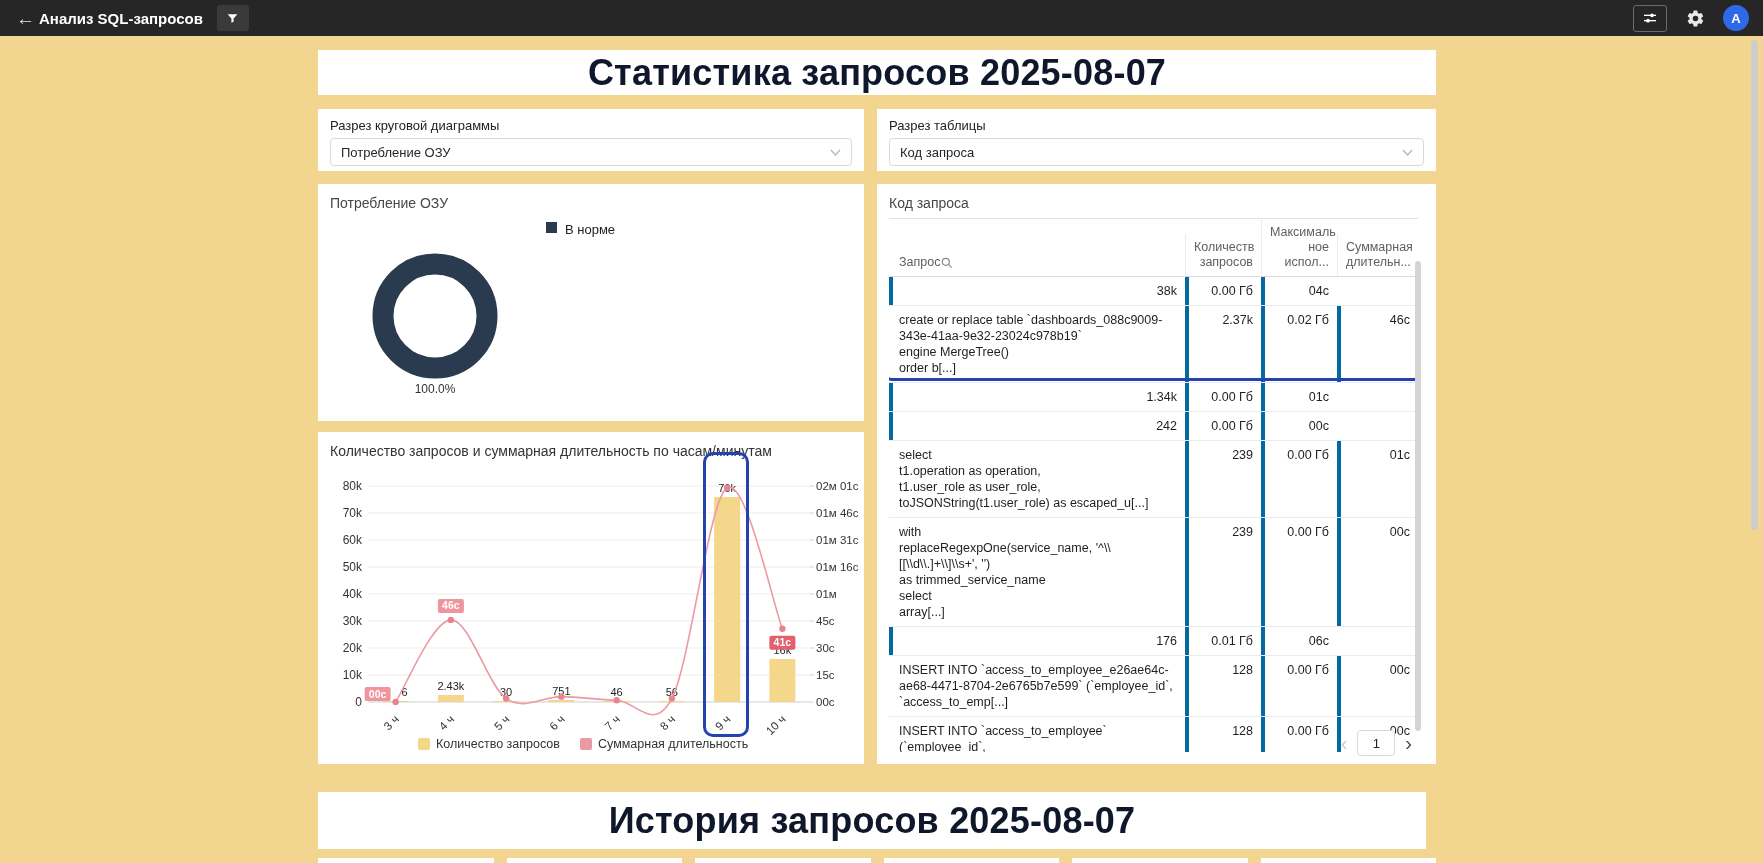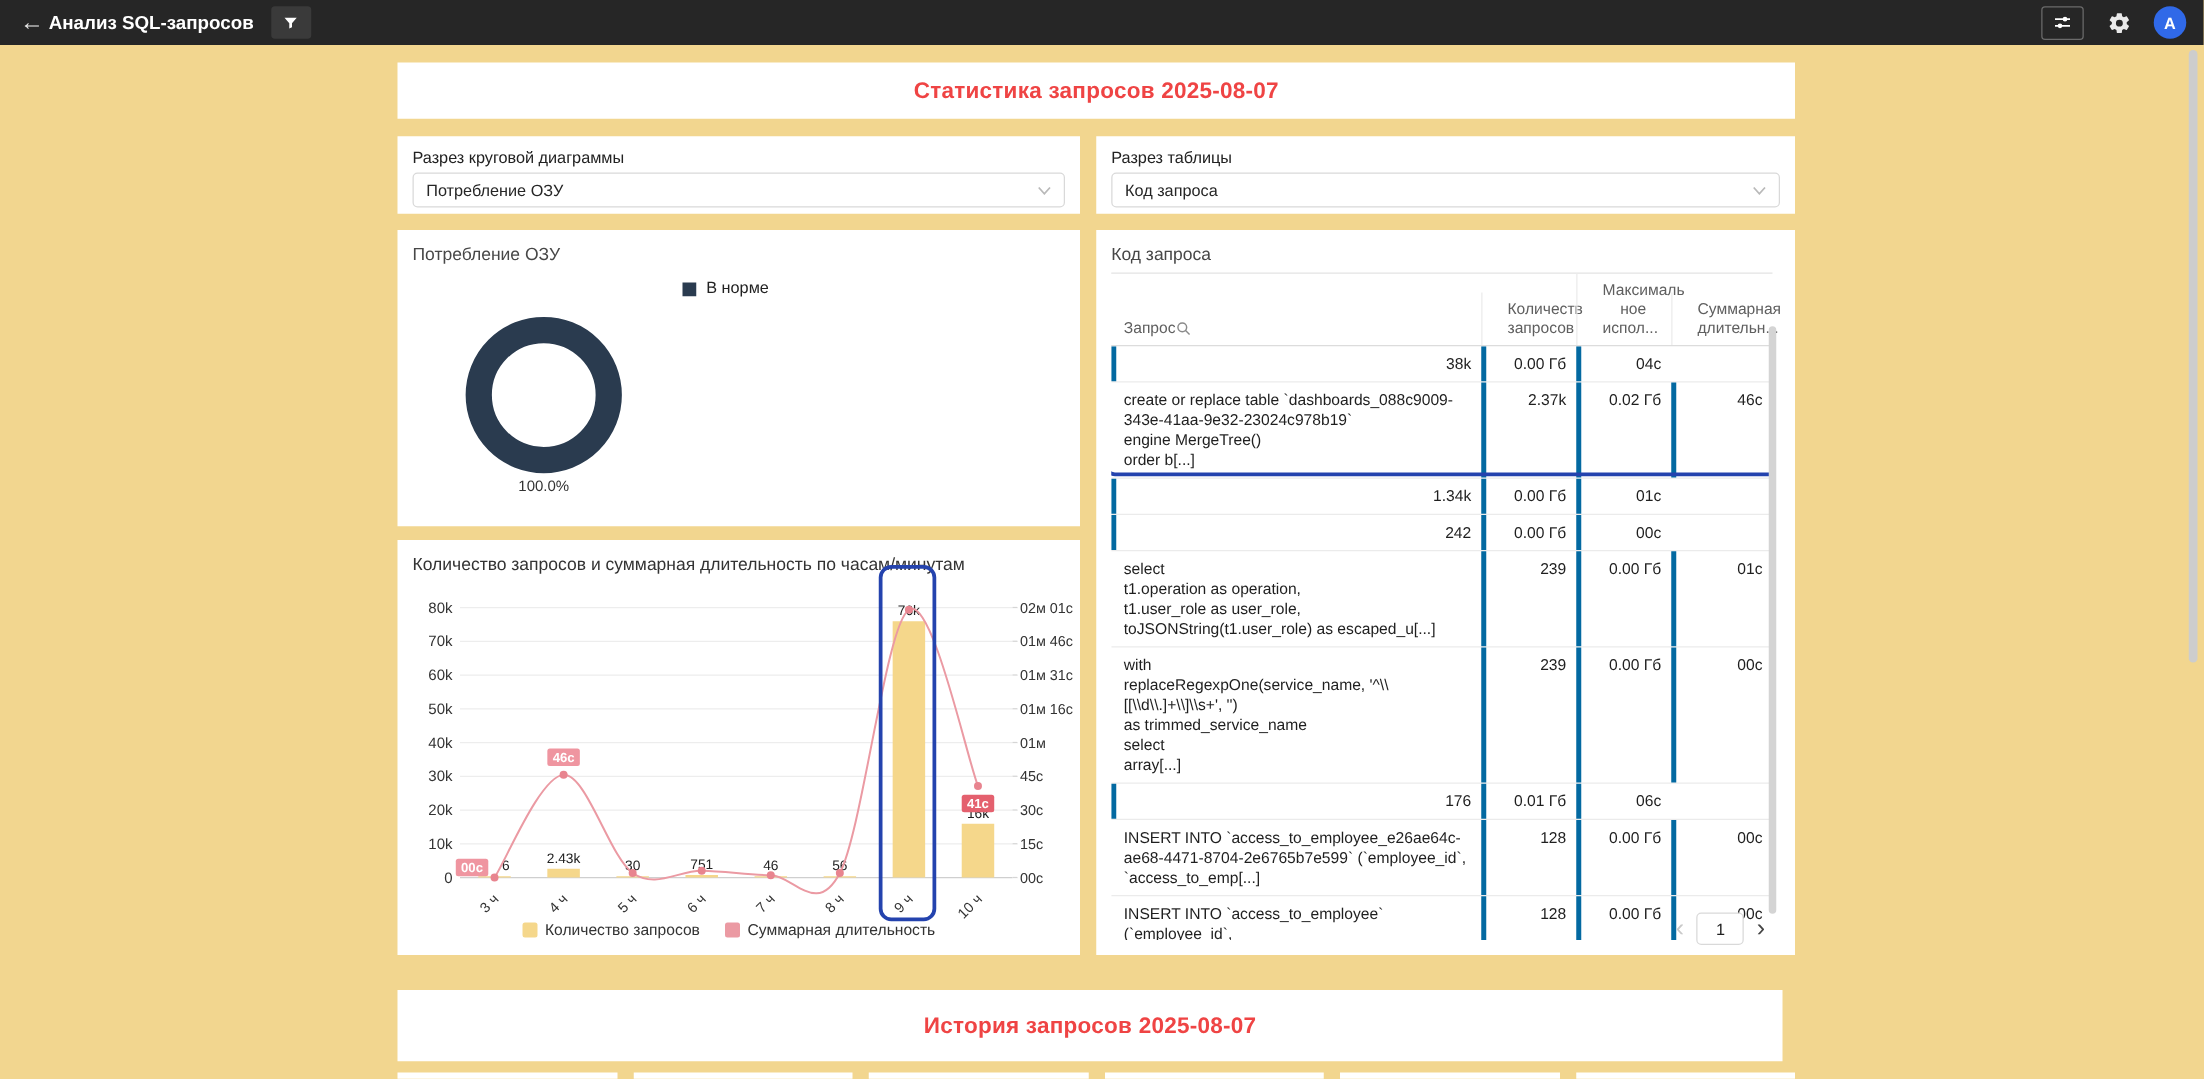--- a/index.html
+++ b/index.html
@@ -26,44 +26,44 @@
 
   
   .page-scroll-thumb { position:absolute; right:5px; top:40px; width:7px; height:490px;
                        background:#cdcdcd; border-radius:4px; }
 
   
   .panel { position:absolute; background:#fff; }
   .panel-title { position:absolute; left:12px; top:11px; font-size:14px; color:#474747; }
 
   .section-title { display:flex; align-items:center; justify-content:center; }
-  .section-title span { color:#ef4444; font-size:18px; font-weight:bold; letter-spacing:.2px; }
+  .section-title span { color:#0f172a; font-size:36px; font-weight:bold; letter-spacing:.2px; }
 
   
   .sel-label { position:absolute; left:12px; top:9px; font-size:13px; color:#222; }
   .sel-box { position:absolute; left:12px; right:12px; top:29px; height:28px; border:1px solid #d9d9d9;
              border-radius:4px; display:flex; align-items:center; padding:0 10px; cursor:pointer; background:#fff; }
   .sel-value { font-size:13px; color:#262626; flex:1; }
 
   
-  .donut-legend { position:absolute; left:228px; top:38px; display:flex; align-items:flex-end; gap:8px; cursor:pointer; }
+  .donut-legend { position:absolute; left:228px; top:38px; display:flex; align-items:flex-start; gap:8px; cursor:pointer; }
   .donut-legend .sw { width:11px; height:11px; background:#2a3b4f; }
   .donut-legend .lt { font-size:13px; color:#222; }
   .donut-label { position:absolute; left:42px; top:198px; width:150px; text-align:center;
                  font-size:12px; color:#333; }
 
   
   .chart-highlight { position:absolute; left:385px; top:20px; width:46px; height:285px;
                      border:3px solid #2443ae; border-radius:10px; pointer-events:none; }
 
   
   .tbl-wrap { position:absolute; left:12px; top:34px; width:529px; }
   .thead { display:grid; grid-template-columns:296px 76px 76px 81px; border-top:1px solid #e3e3e3;
            border-bottom:1px solid #dcdcdc; align-items:end; }
-  .th { font-size:12.5px; color:#5f5f5f; padding:6px 20px; line-height:15px; white-space:pre-line; text-align:right; border-left:1px solid #ececec; }
+  .th { font-size:12.5px; color:#5f5f5f; padding:6px 8px; line-height:15px; white-space:pre-line; text-align:right; border-left:1px solid #ececec; }
   .th-q { text-align:left; display:flex; align-items:flex-end; padding:6px 10px; border-left:none; }
   .tbody { position:relative; max-height:475px; overflow:hidden; }
   .trow { display:grid; grid-template-columns:296px 76px 76px 81px; border-bottom:1px solid #ebebeb; cursor:pointer; }
   .tc { padding:6px 8px; font-size:12.5px; line-height:16px; color:#1f1f1f; text-align:right; border-left:4px solid #0369a1; }
   .tc-q { text-align:left; white-space:pre-wrap; overflow-wrap:anywhere; padding:6px 10px; border-left:none; }
   .tbl-highlight { position:absolute; left:-6px; width:541px; border:3px solid #2443ae; border-radius:9px; pointer-events:none; }
   .tbl-scroll-thumb { position:absolute; left:538px; top:77px; width:6px; height:470px; background:#d4d4d4; border-radius:3px; }
   .pager { position:absolute; right:24px; bottom:8px; display:flex; align-items:center; gap:10px; }
   .pg-prev { color:#c9c9c9; font-size:20px; line-height:1; cursor:default; }
   .pg-next { color:#444; font-size:20px; line-height:1; cursor:pointer; }

